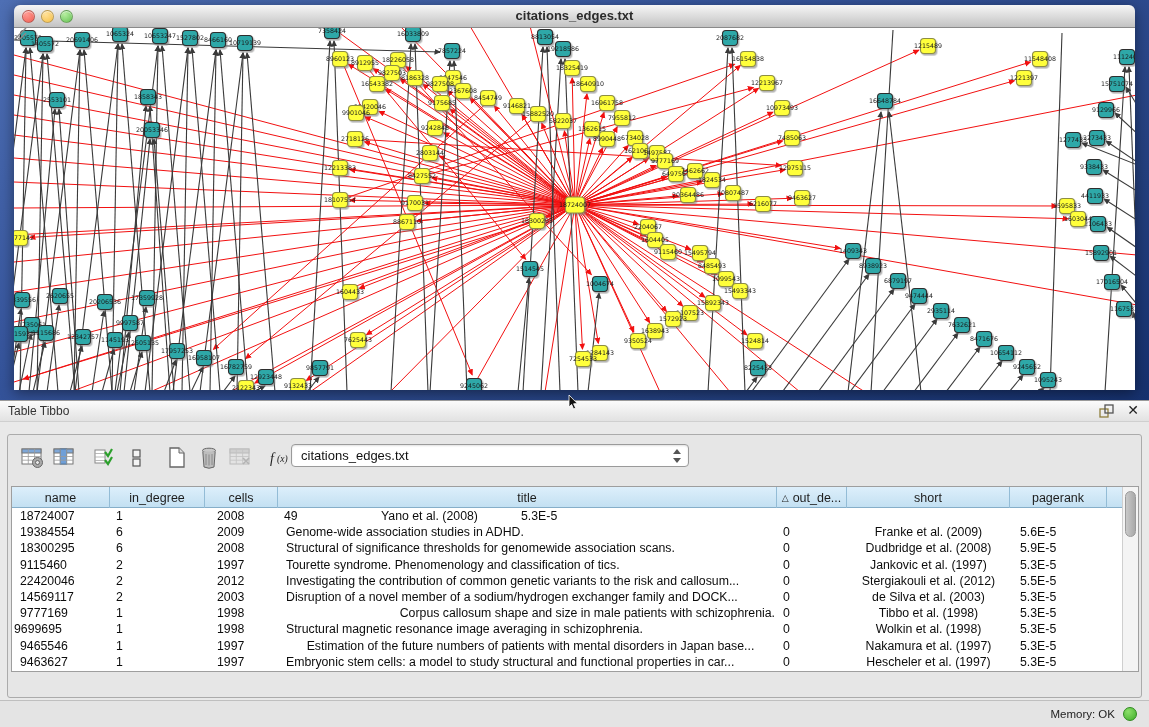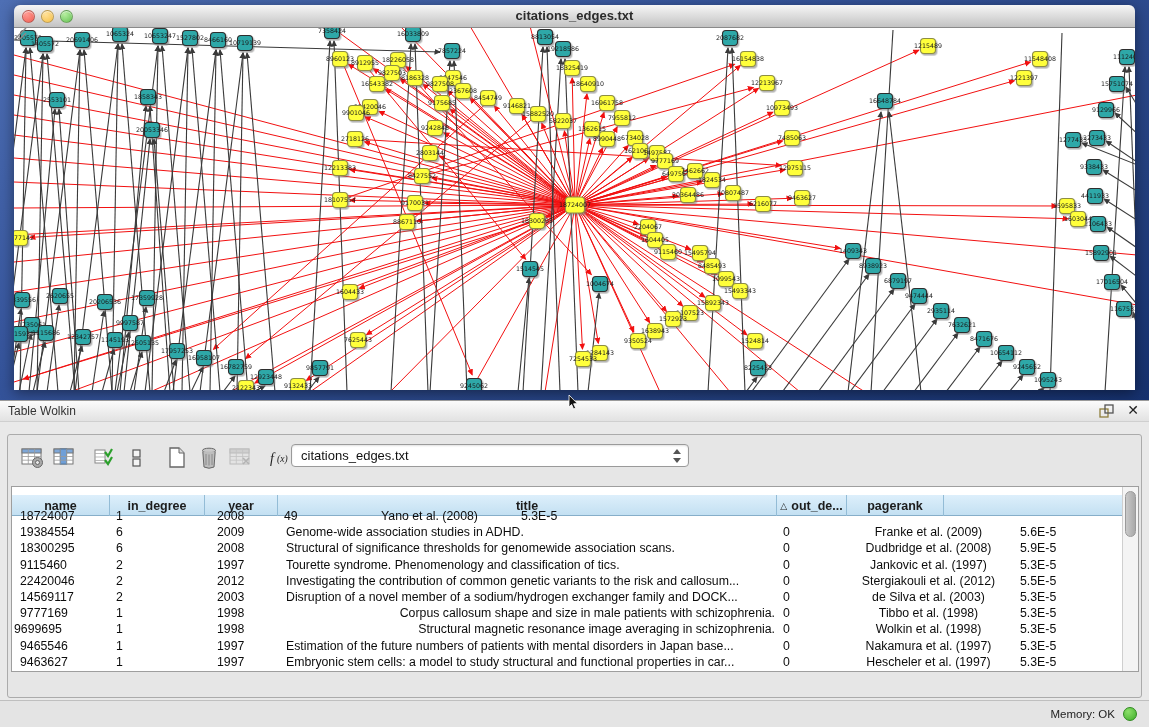--- a/index.html
+++ b/index.html
@@ -37,22 +37,22 @@
   .tbtn{width:30px;height:28px;display:flex;align-items:center;justify-content:center;margin-right:2px;}
   .tbtn.gap{margin-right:10px;}
   .combo{position:absolute;left:283px;top:9px;width:398px;height:23px;background:#fff;
     border:1px solid #9a9a9a;border-radius:4px;box-shadow:inset 0 1px 2px rgba(0,0,0,.12);}
   .combo-text{position:absolute;left:9px;top:3px;font-size:13px;color:#111;}
   .combo-step{position:absolute;right:7px;top:3px;width:9px;height:16px;}
   .combo-step:before{content:"";position:absolute;left:1px;top:1px;border:4px solid transparent;border-bottom:5px solid #555;border-top:none;}
   .combo-step:after{content:"";position:absolute;left:1px;bottom:1px;border:4px solid transparent;border-top:5px solid #555;border-bottom:none;}
   .ttable{position:absolute;left:3px;top:51px;width:1128px;height:186px;background:#fff;
     border:1px solid #9e9e9e;overflow:hidden;}
-  .thead{position:absolute;left:0;top:8px;right:16px;height:21px;display:flex;
-    background:linear-gradient(#ddeffb,#c3e0f2);border-bottom:1px solid #86aec9;font-weight:bold;}
+  .thead{position:absolute;left:0;top:0;right:16px;height:21px;display:flex;
+    background:linear-gradient(#ddeffb,#c3e0f2);border-bottom:1px solid #86aec9;}
   .th{height:21px;display:flex;align-items:center;justify-content:center;font-size:12.5px;
     color:#1c1c1c;border-right:1px solid #93bcd6;overflow:hidden;white-space:nowrap;}
   .th .sortmark{font-size:9px;margin-right:4px;color:#222;}
   .tbody{position:absolute;left:0;top:21px;right:16px;bottom:0;overflow:hidden;}
   .trow{display:flex;height:16.2px;align-items:center;}
   .td{font-size:12.3px;color:#0c0c0c;white-space:nowrap;overflow:hidden;padding:0 2px;}
   .vscroll{position:absolute;right:0;top:0;width:16px;bottom:0;background:#f4f4f4;border-left:1px solid #cfcfcf;}
   .vthumb{position:absolute;left:2px;top:4px;width:11px;height:46px;border-radius:6px;
     background:linear-gradient(90deg,#c9c9c9,#a9a9a9);border:1px solid #9a9a9a;}
   .tabs{position:absolute;left:50%;transform:translateX(-50%);top:274px;height:22px;display:flex;
@@ -829,21 +829,21 @@
       </svg>
     </div>
   </div>
   <svg class="cursor" width="12" height="16">
     <path d="M1,0 L1,12 L3.6,9.4 L5.6,14 L7.6,13 L5.6,8.8 L9.4,8.6 Z" fill="#111" stroke="#fff" stroke-width="0.8"></path>
   </svg>
 </div>
 
 <div class="tpanel">
   <div class="tp-header">
-    <div class="tp-title">Table Wolkin</div>
+    <div class="tp-title">Table Tibbo</div>
     <svg class="tp-float" width="16" height="15">
       <rect x="1" y="5" width="8" height="8" fill="none" stroke="#8f7f3c" stroke-width="1.3"></rect>
       <rect x="6" y="1" width="8" height="8" fill="none" stroke="#555" stroke-width="1.3"></rect>
     </svg>
     <div class="tp-close">✕</div>
   </div>
 
   <div class="tp-inner">
     <div class="toolbar">
         <div class="tbtn">
@@ -913,28 +913,31 @@
 
     <div class="ttable">
       <div class="thead">
           <div class="th" style="width: 98px;">
             <span>name</span>
           </div>
           <div class="th" style="width: 95px;">
             <span>in_degree</span>
           </div>
           <div class="th" style="width: 73px;">
-            <span>year</span>
+            <span>cells</span>
           </div>
           <div class="th" style="width: 499px;">
             <span>title</span>
           </div>
           <div class="th" style="width: 70px;">
             <span class="sortmark">△</span>
             <span>out_de...</span>
+          </div>
+          <div class="th" style="width: 163px;">
+            <span>short</span>
           </div>
           <div class="th" style="width: 97px;">
             <span>pagerank</span>
           </div>
         </div>
       <div class="tbody">
           <div class="trow">
             <div class="td" style="width: 98px; text-align: left; padding-left: 8px;">18724007</div>
             <div class="td" style="width: 95px; text-align: left; padding-left: 6px;">1</div>
             <div class="td" style="width: 73px; text-align: left; padding-left: 12px;">2008</div>
@@ -993,30 +996,30 @@
             <div class="td" style="width: 73px; text-align: left; padding-left: 12px;">1998</div>
             <div class="td" style="width: 499px; text-align: right; padding-left: 8px;">Corpus callosum shape and size in male patients with schizophrenia.</div>
             <div class="td" style="width: 70px; text-align: left; padding-left: 6px;">0</div>
             <div class="td" style="width: 163px; text-align: center;">Tibbo et al. (1998)</div>
             <div class="td" style="width: 97px; text-align: left; padding-left: 10px;">5.3E-5</div>
           </div>
           <div class="trow">
             <div class="td" style="width: 98px; text-align: left; ">9699695</div>
             <div class="td" style="width: 95px; text-align: left; padding-left: 6px;">1</div>
             <div class="td" style="width: 73px; text-align: left; padding-left: 12px;">1998</div>
-            <div class="td" style="width: 499px; text-align: right; padding-left: 8px;">Structural magnetic resonance image averaging in schizophrenia.</div>
+            <div class="td" style="width: 499px; text-align: left; padding-left: 8px;">Structural magnetic resonance image averaging in schizophrenia.</div>
             <div class="td" style="width: 70px; text-align: left; padding-left: 6px;">0</div>
             <div class="td" style="width: 163px; text-align: center;">Wolkin et al. (1998)</div>
             <div class="td" style="width: 97px; text-align: left; padding-left: 10px;">5.3E-5</div>
           </div>
           <div class="trow">
             <div class="td" style="width: 98px; text-align: left; padding-left: 8px;">9465546</div>
             <div class="td" style="width: 95px; text-align: left; padding-left: 6px;">1</div>
             <div class="td" style="width: 73px; text-align: left; padding-left: 12px;">1997</div>
-            <div class="td" style="width: 499px; text-align: left; padding-left: 8px;">Estimation of the future numbers of patients with mental disorders in Japan base...</div>
+            <div class="td" style="width: 499px; text-align: center; padding-left: 8px;">Estimation of the future numbers of patients with mental disorders in Japan base...</div>
             <div class="td" style="width: 70px; text-align: left; padding-left: 6px;">0</div>
             <div class="td" style="width: 163px; text-align: center;">Nakamura et al. (1997)</div>
             <div class="td" style="width: 97px; text-align: left; padding-left: 10px;">5.3E-5</div>
           </div>
           <div class="trow">
             <div class="td" style="width: 98px; text-align: left; padding-left: 8px;">9463627</div>
             <div class="td" style="width: 95px; text-align: left; padding-left: 6px;">1</div>
             <div class="td" style="width: 73px; text-align: left; padding-left: 12px;">1997</div>
             <div class="td" style="width: 499px; text-align: left; padding-left: 8px;">Embryonic stem cells: a model to study structural and functional properties in car...</div>
             <div class="td" style="width: 70px; text-align: left; padding-left: 6px;">0</div>

